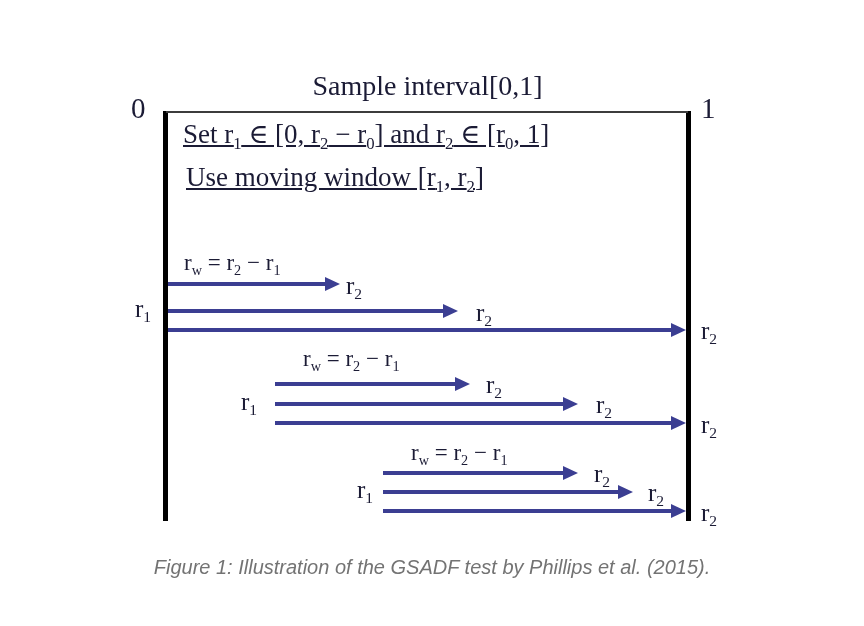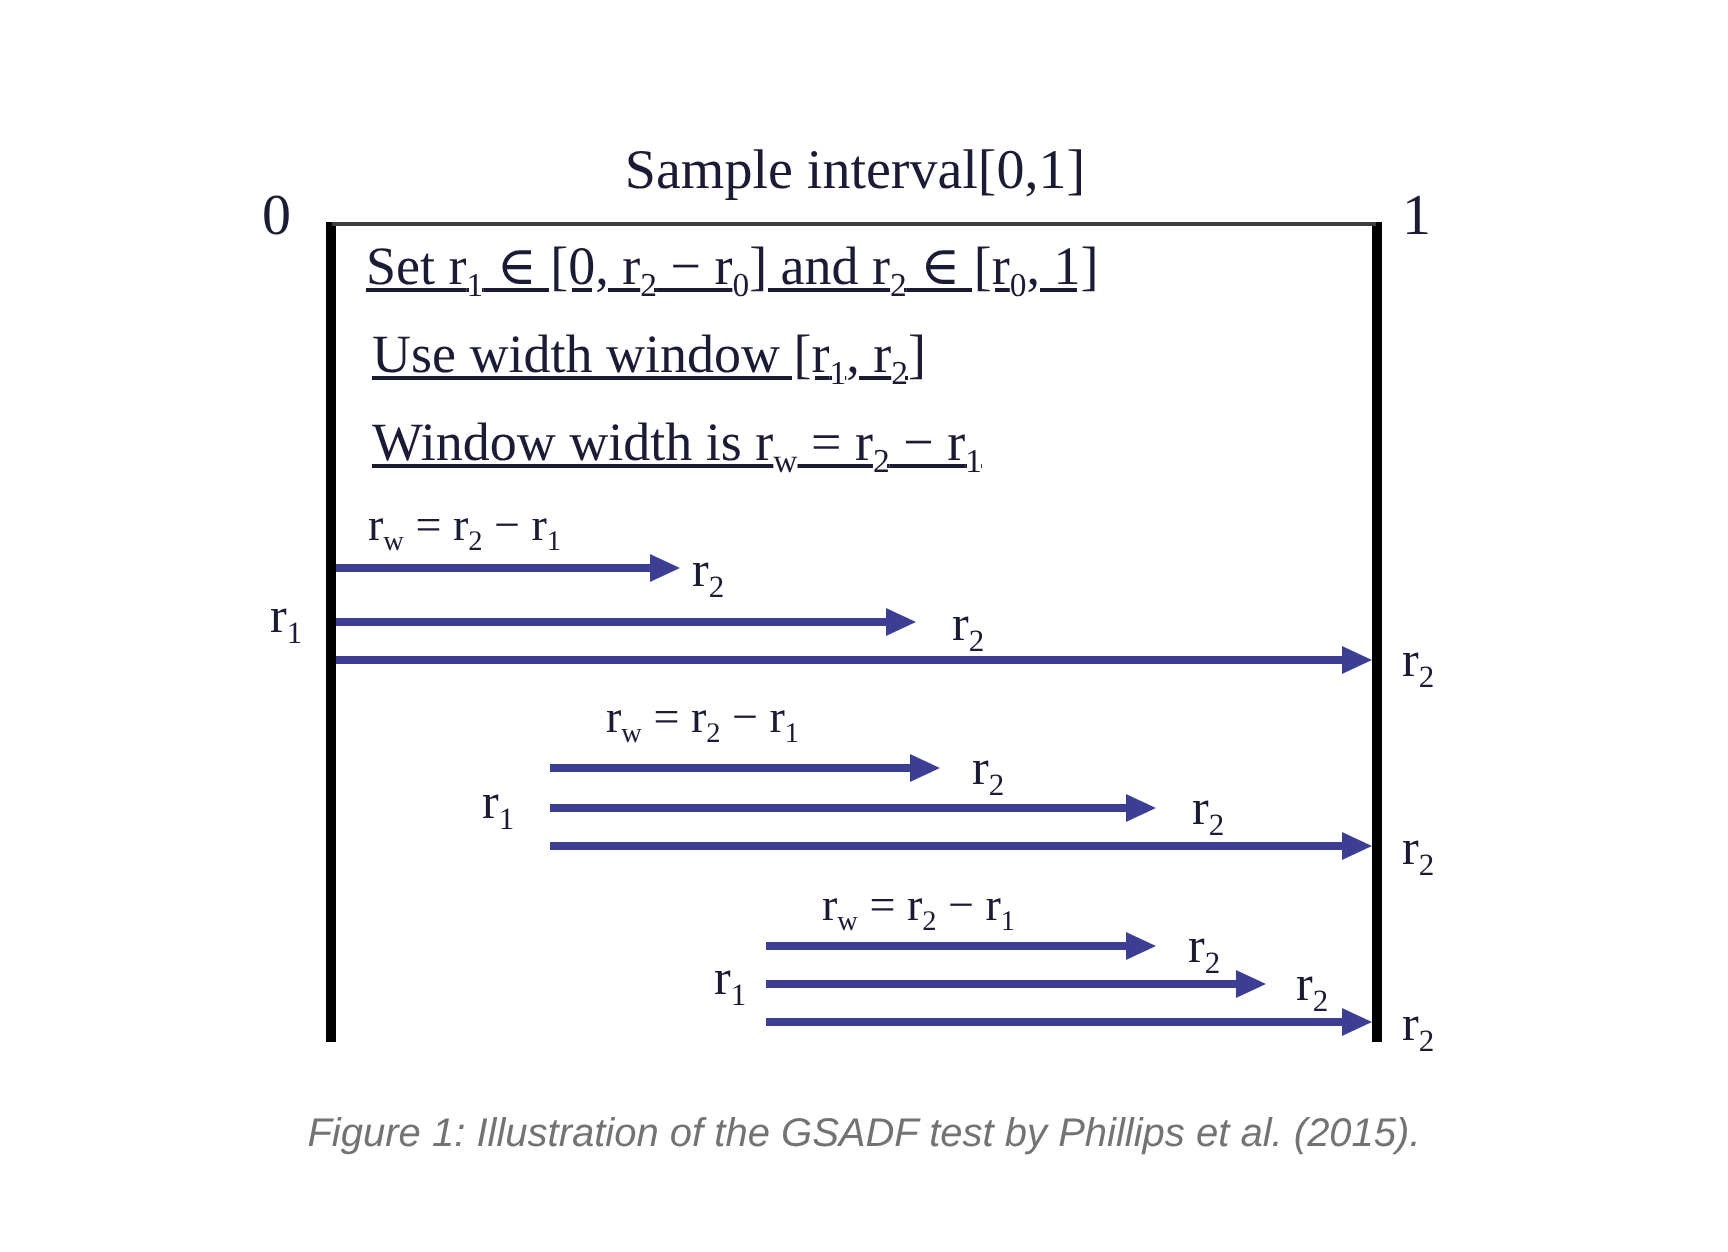--- a/index.html
+++ b/index.html
@@ -34,22 +34,21 @@
 
   <div class="title">Sample interval[0,1]</div>
   <div class="endpoint ep0">0</div>
   <div class="endpoint ep1">1</div>
 
   <div class="vbar left"></div>
   <div class="vbar right"></div>
   <div class="topline"></div>
 
   <div class="boxline" style="left:183px; top:118px"><span class="seg">Set r</span><span class="sub">1</span><span class="seg"> ∈ [0, r</span><span class="sub">2</span><span class="seg"> − r</span><span class="sub">0</span><span class="seg">] and r</span><span class="sub">2</span><span class="seg"> ∈ [r</span><span class="sub">0</span><span class="seg">, 1]</span></div>
-  <div class="boxline" style="left:186px; top:162px"><span class="seg">Use width window [r</span><span class="sub">1</span><span class="seg">, r</span><span class="sub">2</span><span class="seg">]</span></div>
-  <div class="boxline" style="left:186px; top:206px"><span class="seg">Window width is r</span><span class="sub">w</span><span class="seg"> = r</span><span class="sub">2</span><span class="seg"> − r</span><span class="sub">1</span></div>
+  <div class="boxline" style="left:186px; top:162px"><span class="seg">Use moving window [r</span><span class="sub">1</span><span class="seg">, r</span><span class="sub">2</span><span class="seg">]</span></div>
 
   <div class="rw" style="left:184px; top:250px"><span class="seg">r</span><span class="sub">w</span><span class="seg"> = r</span><span class="sub">2</span><span class="seg"> − r</span><span class="sub">1</span></div>
   <div class="rlab" style="left:135px; top:295px"><span class="seg">r</span><span class="sub">1</span></div>
   <div class="arrow" style="left:168px; top:282px; width:157px"></div>
   <div class="rlab" style="left:346px; top:272px"><span class="seg">r</span><span class="sub">2</span></div>
   <div class="arrow" style="left:168px; top:309px; width:275px"></div>
   <div class="rlab" style="left:476px; top:299px"><span class="seg">r</span><span class="sub">2</span></div>
   <div class="arrow" style="left:168px; top:328px; width:503px"></div>
   <div class="rlab" style="left:701px; top:317px"><span class="seg">r</span><span class="sub">2</span></div>
 

